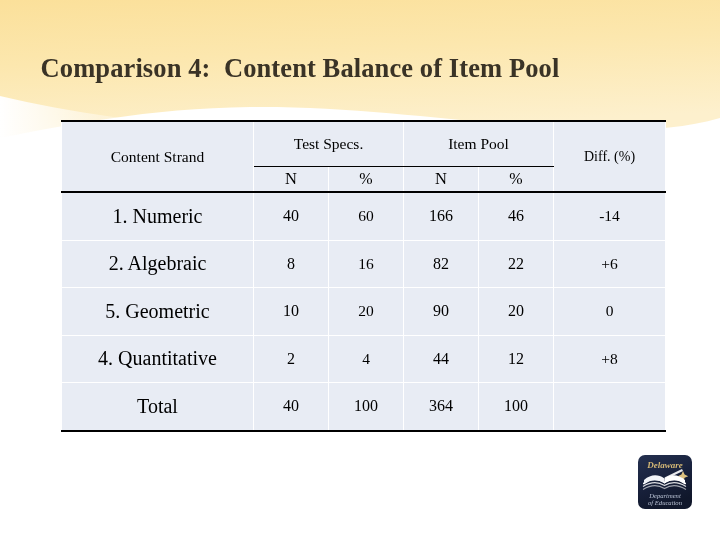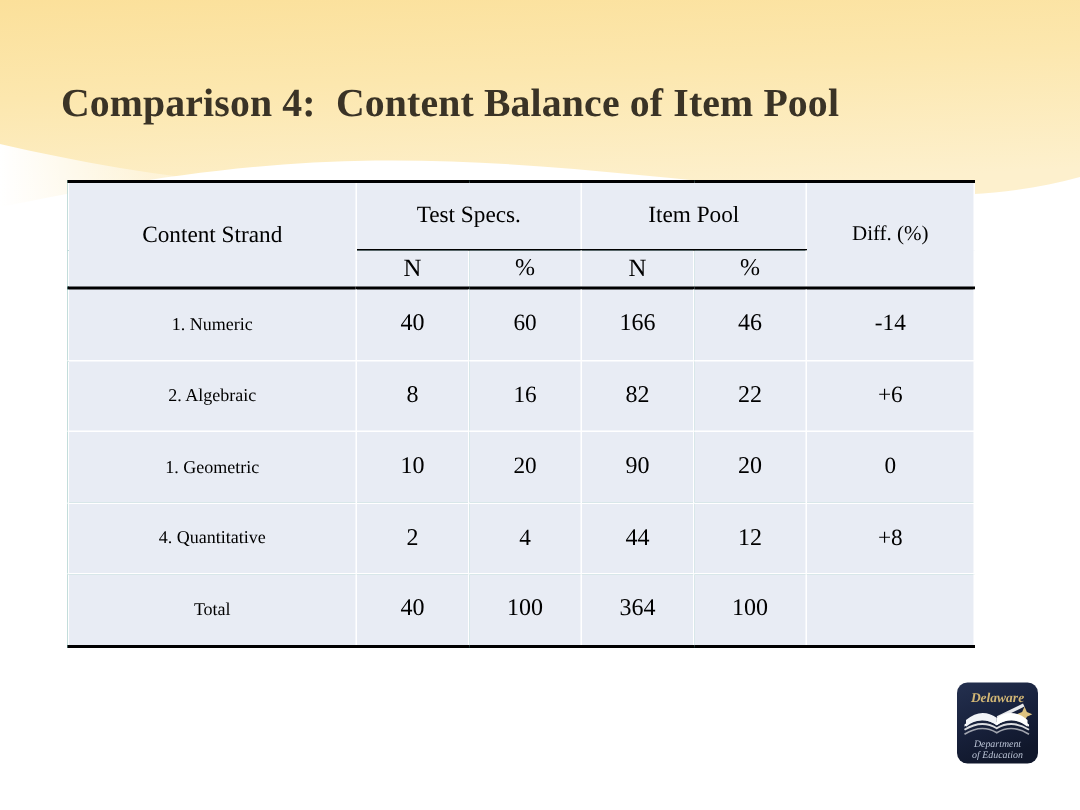--- a/index.html
+++ b/index.html
@@ -37,26 +37,26 @@
     font-weight: bold;
     font-size: 26.5px;
     letter-spacing: 0.1px;
     color: #3a3326;
     white-space: pre;
   }
 
   
   #content-table {
     position: absolute;
-    left: 45px;
+    left: 61px;
     top: 120px;
     width: 604px;
     border-collapse: collapse;
     table-layout: fixed;
-    background: #0f766e;
+    background: #bef264;
   }
   #content-table td,
   #content-table th {
     background: #e8ecf4;
     border-left: 1.5px solid #ffffff;
     border-right: 1.5px solid #ffffff;
     border-top: 1.5px solid #ffffff;
     border-bottom: 1.5px solid #ffffff;
     padding: 0;
     margin: 0;
@@ -92,21 +92,21 @@
     height: 68px;
   }
   .hdr-sub {
     font-size: 16px;
     font-weight: bold;
     height: 24px;
   }
   .hdr-sub.sub-n { font-weight: normal; font-size: 16.5px; }
 
   .body-row td { height: 46.5px; }
-  .cell-label  { font-size: 12px; }
+  .cell-label  { font-size: 20px; }
   .cell-num    { font-size: 16px; }
   .cell-num-b  { font-size: 16px; font-weight: bold; }
   .cell-pct-green { font-size: 15.5px; font-weight: bold; color: #1a7a56; }
   .cell-diff-red  { font-size: 15.5px; font-weight: bold; color: #b02028; }
   .cell-empty { font-size: 15px; }
 
   
   #doe-logo {
     position: absolute;
     left: 636px;
@@ -177,21 +177,21 @@
     <tr class="body-row">
       <td class="cell-label">2. Algebraic</td>
       <td class="cell-num">8</td>
       <td class="cell-pct-green">16</td>
       <td class="cell-num">82</td>
       <td class="cell-num-b">22</td>
       <td class="cell-diff-red">+6</td>
     </tr>
 
     <tr class="body-row">
-      <td class="cell-label">1. Geometric</td>
+      <td class="cell-label">5. Geometric</td>
       <td class="cell-num">10</td>
       <td class="cell-pct-green">20</td>
       <td class="cell-num">90</td>
       <td class="cell-num-b">20</td>
       <td class="cell-diff-red">0</td>
     </tr>
 
     <tr class="body-row">
       <td class="cell-label">4. Quantitative</td>
       <td class="cell-num">2</td>

